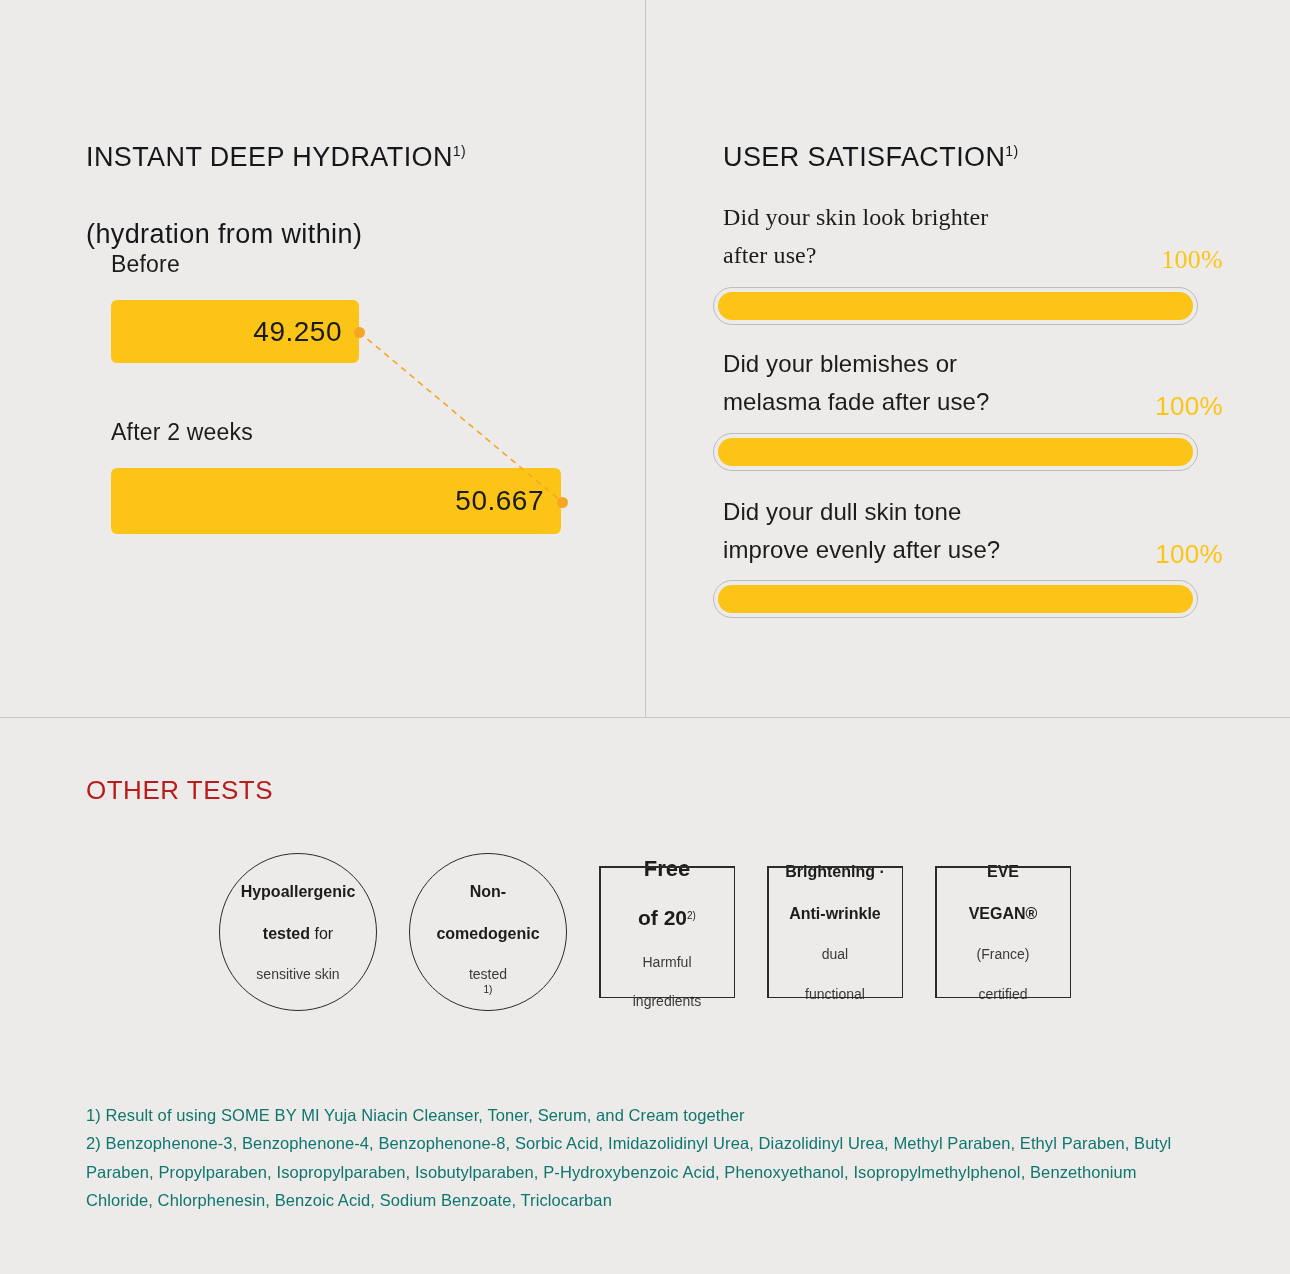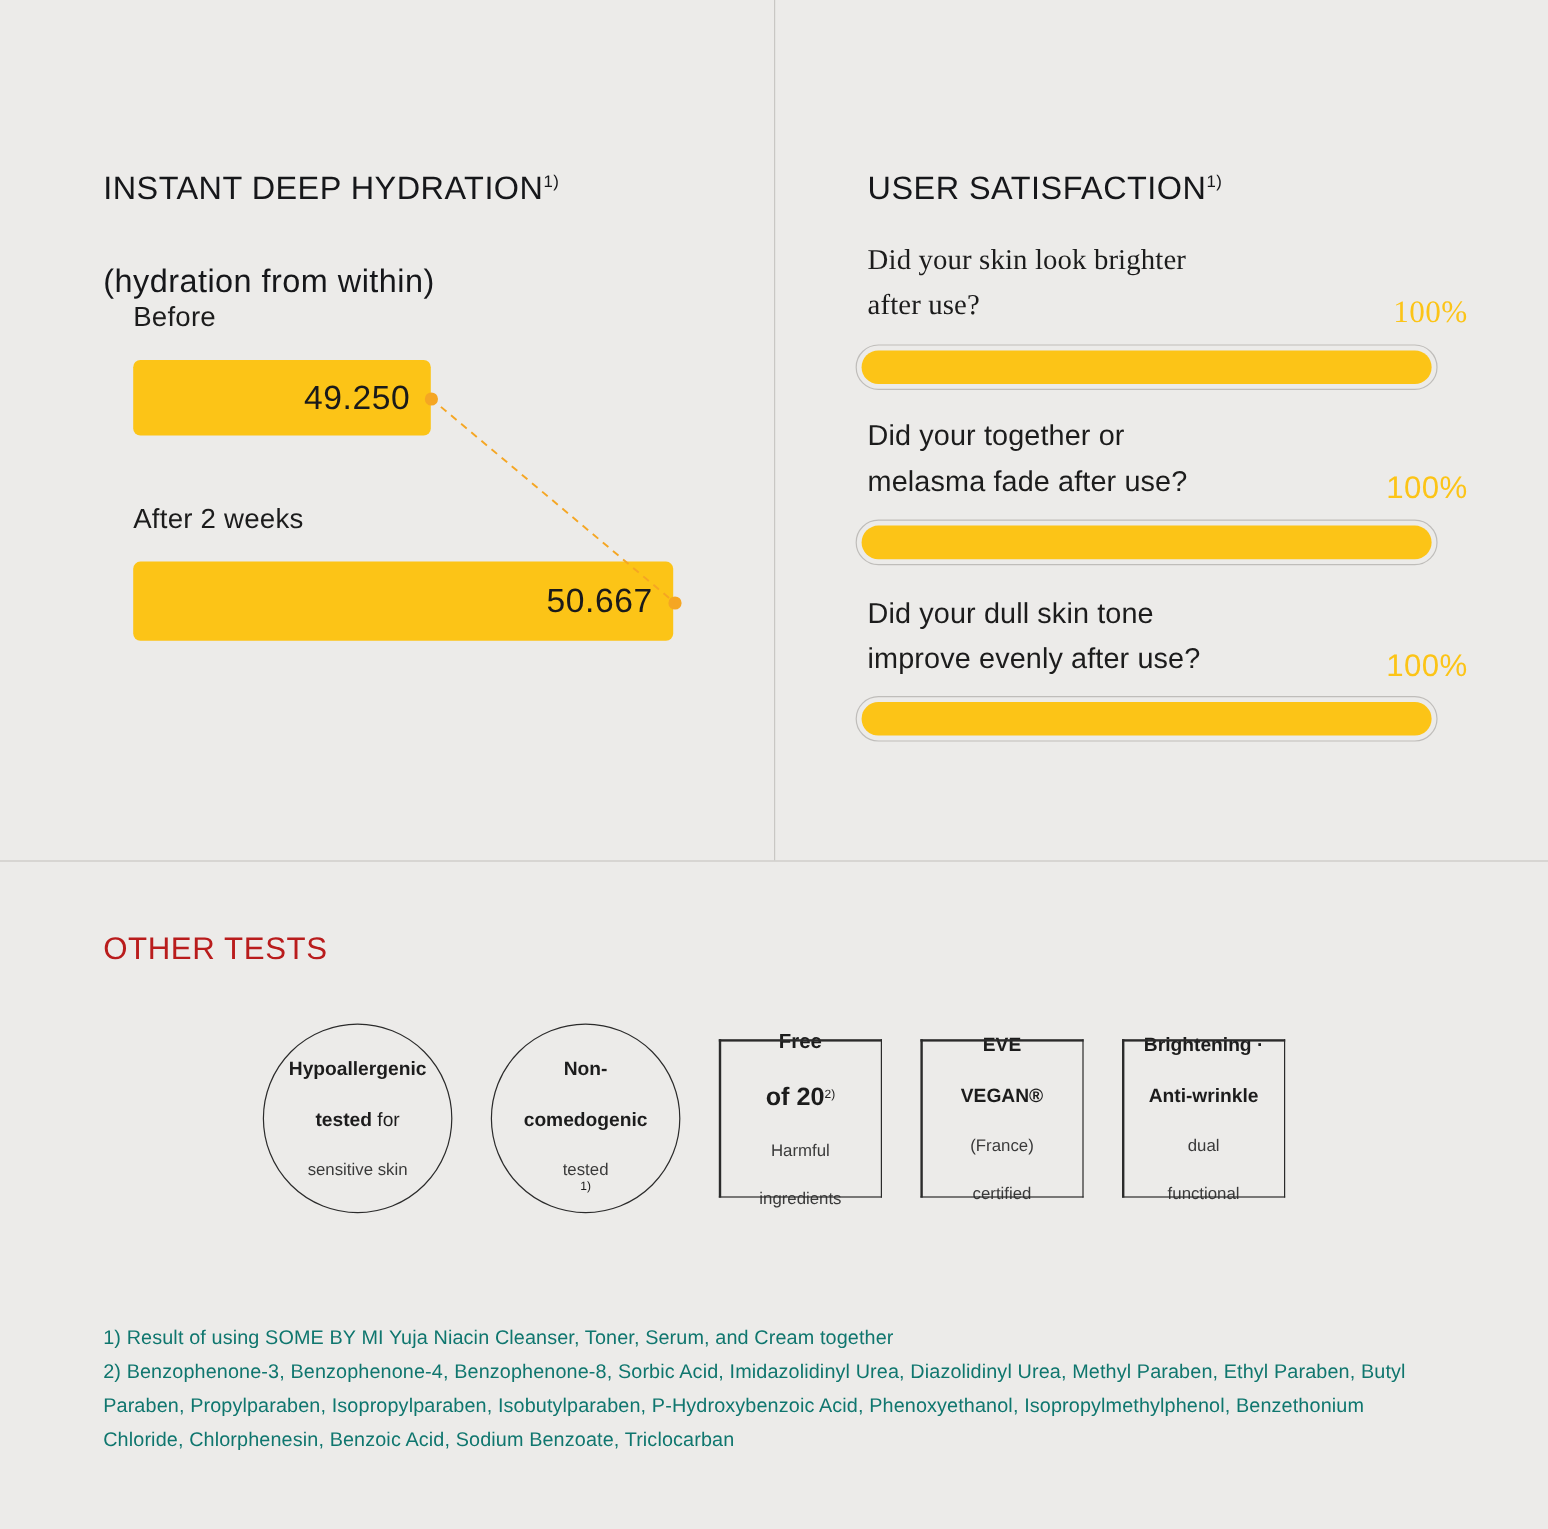--- a/index.html
+++ b/index.html
@@ -293,21 +293,21 @@
       <div class="sat-item" style="top:198px;font-family:Liberation Serif, serif;">
         <div class="sat-q">Did your skin look brighter
 after use?</div>
         <div class="sat-pct">100%</div>
       </div>
       <div class="track" style="top:287px;">
         <div class="fill" style="width:100%;"></div>
       </div>
 
       <div class="sat-item" style="top:345px;">
-        <div class="sat-q">Did your together or
+        <div class="sat-q">Did your blemishes or
 melasma fade after use?</div>
         <div class="sat-pct">100%</div>
       </div>
       <div class="track" style="top:433px;">
         <div class="fill" style="width:100%;"></div>
       </div>
 
       <div class="sat-item" style="top:493px;">
         <div class="sat-q">Did your dull skin tone
 improve evenly after use?</div>
@@ -339,46 +339,46 @@
           <b>Non-</b><br>
           <b>comedogenic</b><br>
           <span class="badge-sub">tested</span><span class="badge-sup">1)</span>
         </div>
       </div>
 
       <div class="badge-square">
         <span class="side-l"></span>
         <span class="side-r"></span>
         <div class="badge-txt">
-          <b style="font-size:17px;">Free</b><br>
+          <b style="font-size:22px;">Free</b><br>
           <b style="font-size:21px;">of 20</b><span class="badge-sup">2)</span><br>
           <span class="badge-sub">Harmful</span>
           <span class="badge-sub">ingredients</span>
+        </div>
+      </div>
+
+      <div class="badge-square">
+        <span class="side-l"></span>
+        <span class="side-r"></span>
+        <div class="badge-txt">
+          <b>Brightening ·</b><br>
+          <b>Anti-wrinkle</b><br>
+          <span class="badge-sub">dual</span>
+          <span class="badge-sub">functional</span>
         </div>
       </div>
 
       <div class="badge-square">
         <span class="side-l"></span>
         <span class="side-r"></span>
         <div class="badge-txt">
           <b>EVE</b><br>
           <b>VEGAN®</b><br>
           <span class="badge-sub">(France)</span>
           <span class="badge-sub">certified</span>
-        </div>
-      </div>
-
-      <div class="badge-square">
-        <span class="side-l"></span>
-        <span class="side-r"></span>
-        <div class="badge-txt">
-          <b>Brightening ·</b><br>
-          <b>Anti-wrinkle</b><br>
-          <span class="badge-sub">dual</span>
-          <span class="badge-sub">functional</span>
         </div>
       </div>
 
     </div>
 
     <div class="footnotes">
       <div>1) Result of using SOME BY MI Yuja Niacin Cleanser, Toner, Serum, and Cream together</div>
       <div>2) Benzophenone-3, Benzophenone-4, Benzophenone-8, Sorbic Acid, Imidazolidinyl Urea, Diazolidinyl Urea, Methyl Paraben, Ethyl Paraben, Butyl Paraben, Propylparaben, Isopropylparaben, Isobutylparaben, P-Hydroxybenzoic Acid, Phenoxyethanol, Isopropylmethylphenol, Benzethonium Chloride, Chlorphenesin, Benzoic Acid, Sodium Benzoate, Triclocarban</div>
     </div>
   </div>

